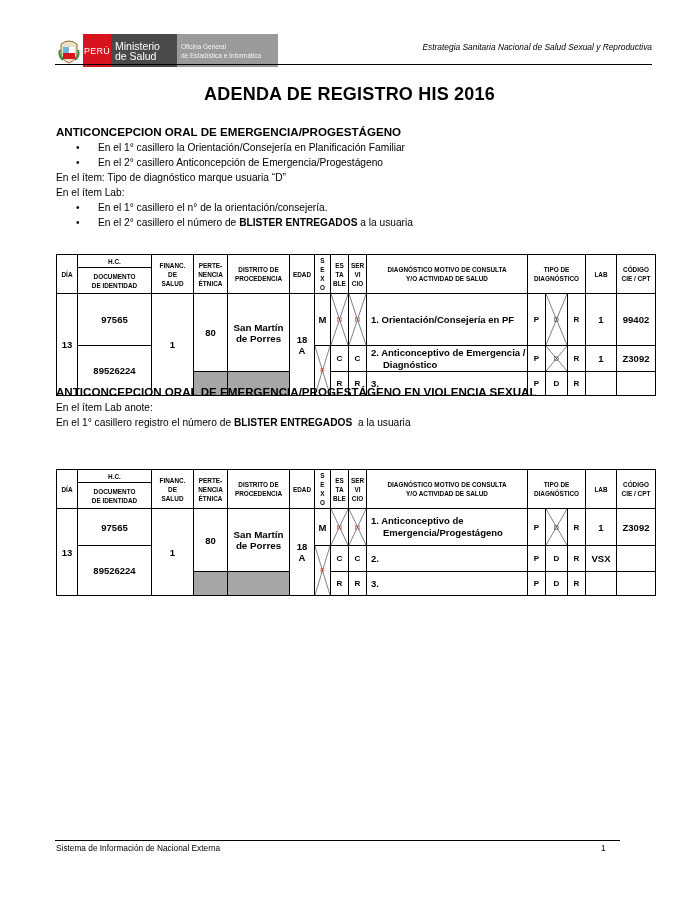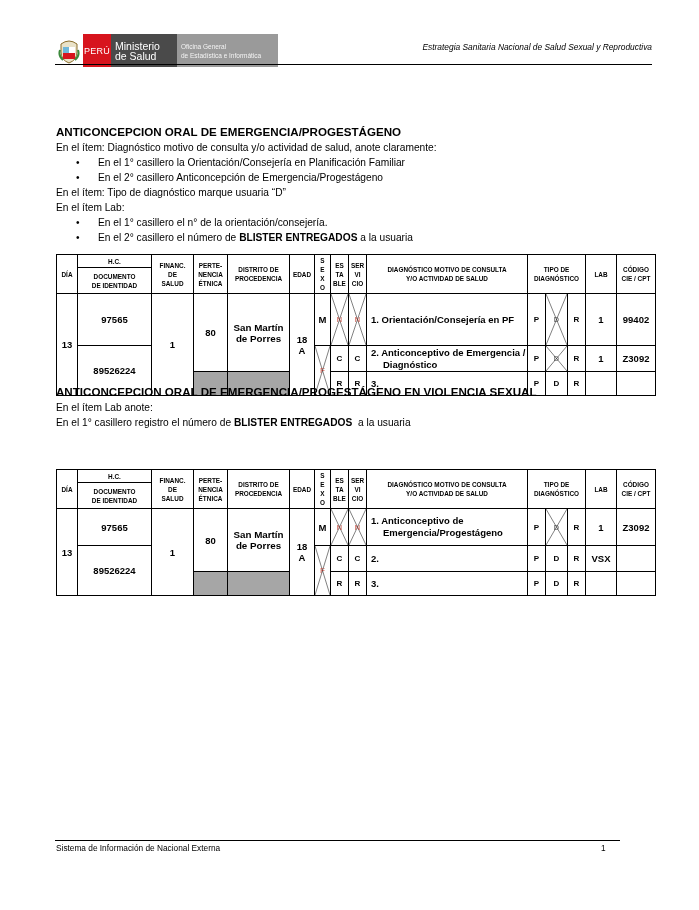--- a/index.html
+++ b/index.html
@@ -64,24 +64,24 @@
     <div class="hdr-ofic">
       <span>Oficina General</span>
       <span>de Estadística e Informática</span>
     </div>
   </div>
   <div class="hdr-right">
     <div>Estrategia Sanitaria Nacional de Salud Sexual y Reproductiva</div>
   </div>
   <div class="hdr-line"></div>
 
+  <div class="title">ADENDA DE REGISTRO HIS 2016</div>
 
   <div class="sec" style="top:124px;">
     <h2>ANTICONCEPCION ORAL DE EMERGENCIA/PROGESTÁGENO</h2>
-    <p>En el ítem: Diagnóstico motivo de consulta y/o actividad de salud, anote claramente:</p>
     <ul>
       <li><span class="bul">•</span><span>En el 1° casillero la Orientación/Consejería en Planificación Familiar</span></li>
       <li><span class="bul">•</span><span>En el 2°  casillero Anticoncepción de Emergencia/Progestágeno</span></li>
     </ul>
     <p>En el ítem: Tipo de diagnóstico marque usuaria “D”</p>
     <p>En el ítem Lab:</p>
     <ul>
       <li><span class="bul">•</span><span>En el 1° casillero el n° de la orientación/consejería.</span></li>
       <li><span class="bul">•</span><span>En el 2° casillero el número de </span><b>BLISTER ENTREGADOS</b><span> a la usuaria</span></li>
     </ul>

